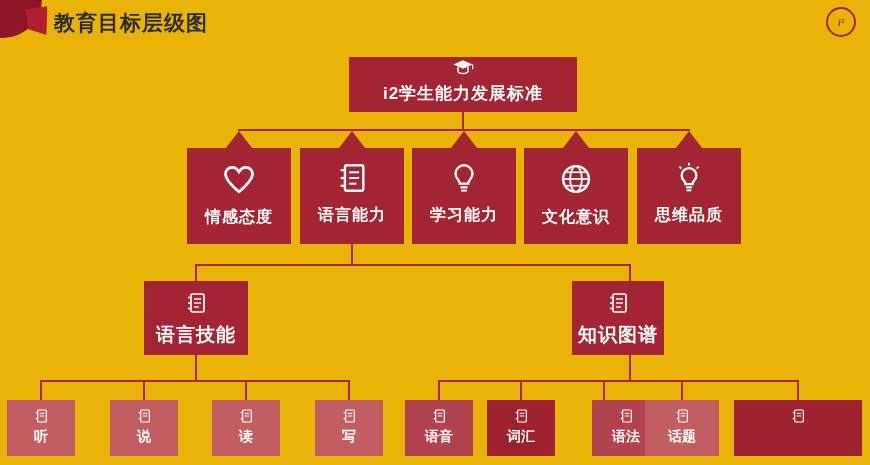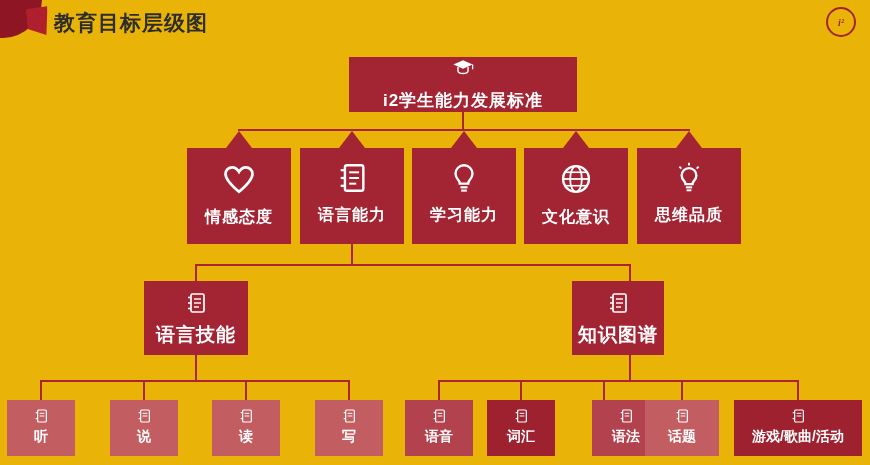--- a/index.html
+++ b/index.html
@@ -19,21 +19,21 @@
   .corner{position:absolute;left:-36px;top:-40px;width:78px;height:78px;border-radius:50%;background:var(--red-deep);}
   .ribbon{position:absolute;left:27px;top:7px;width:22px;height:30px;background:#b01f2e;
           clip-path:polygon(0 4%,100% 0,82% 96%,0 70%);transform:rotate(-6deg);}
   .page-title{position:absolute;left:54px;top:9px;font-size:21px;font-weight:bold;color:var(--title);letter-spacing:1px;}
   .logo{position:absolute;right:14px;top:7px;width:30px;height:30px;border:2px solid var(--red);border-radius:50%;
         display:flex;align-items:center;justify-content:center;color:var(--red);
         font-family:"Liberation Serif","DejaVu Serif",serif;font-style:italic;font-weight:bold;font-size:10px;}
 
   
   .node{position:absolute;background:var(--red);color:#fff;display:flex;flex-direction:column;
-        align-items:center;justify-content:space-between;text-align:center;}
+        align-items:center;justify-content:flex-start;text-align:center;}
   .node .lbl{font-weight:bold;}
   .root{width:228px;height:55px;left:349px;top:57px;gap:3px;}
   .root .lbl{font-size:17px;letter-spacing:1px;}
   .lv2{width:104px;height:96px;top:148px;justify-content:flex-start;padding-top:13px;gap:10px;text-align:right;}
   .lv2 .lbl{font-size:16px;letter-spacing:1px;}
   .lv3{height:74px;top:281px;justify-content:flex-start;padding-top:10px;gap:7px;}
   .lv3 .lbl{font-size:19px;letter-spacing:1px;}
   .leaf{height:56px;top:400px;justify-content:flex-start;padding-top:8px;gap:4px;}
   .leaf .lbl{font-size:14px;}
   .leaf[data-tone="light"]{background:var(--leaf-light);}
@@ -291,16 +291,15 @@
   <div class="node leaf" style="left:734px;width:128px;" data-tone="dark">
     <span class="icon">
       <svg viewBox="0 0 24 24" width="16" height="16">
         <rect x="7" y="3" width="13" height="18" rx="1.5" fill="none" stroke="#fff" stroke-width="1.8"></rect>
         <line x1="10" y1="8" x2="17" y2="8" stroke="#fff" stroke-width="1.5"></line>
         <line x1="10" y1="12" x2="17" y2="12" stroke="#fff" stroke-width="1.5"></line>
         <line x1="4" y1="7" x2="7" y2="7" stroke="#fff" stroke-width="1.7"></line>
         <line x1="4" y1="16" x2="7" y2="16" stroke="#fff" stroke-width="1.7"></line>
       </svg>
     </span>
-    <span class="lbl">游戏/歌曲/活动</span>
   </div>
 
 </div>
 
 </body></html>

